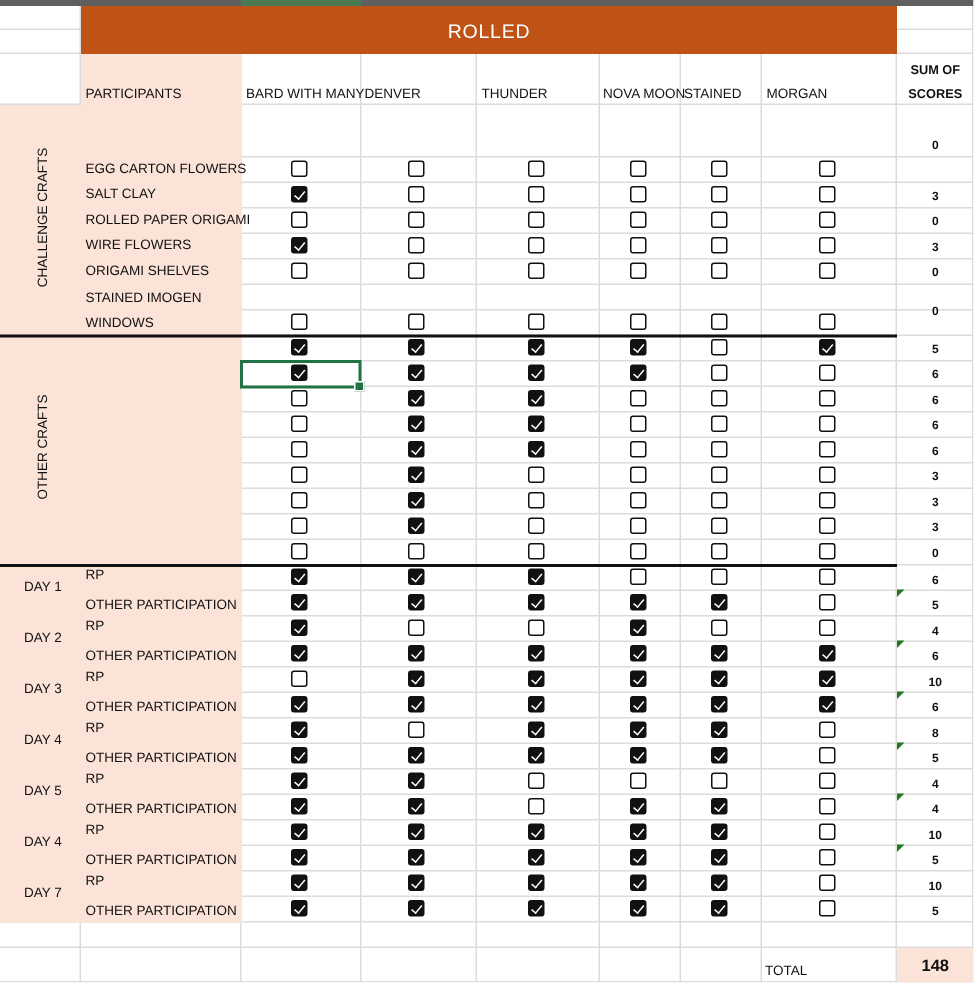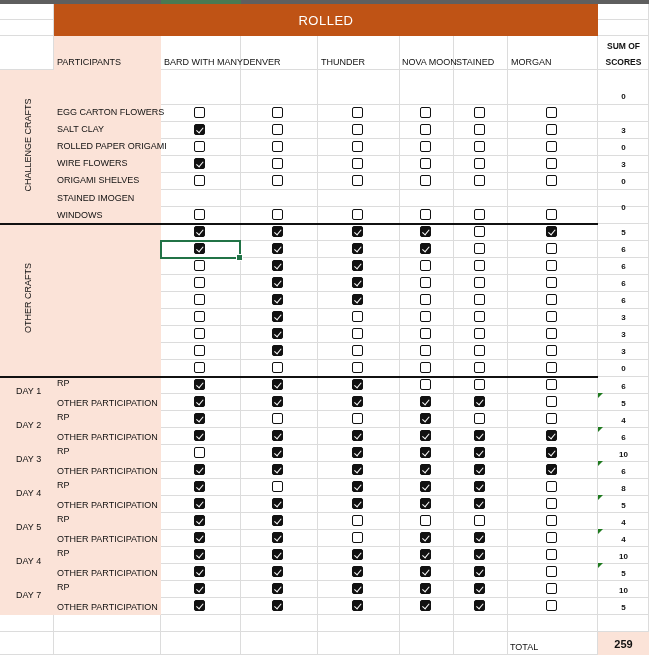--- a/index.html
+++ b/index.html
@@ -609,14 +609,14 @@
     <div class="sum" style="left: 598px; top: 586px;">10</div>
     <div class="rowlabel" style="left: 57px; top: 602px;">OTHER PARTICIPATION</div>
     <div class="cb on" aria-checked="true" style="left: 194px; top: 600px;"></div>
     <div class="cb on" aria-checked="true" style="left: 272px; top: 600px;"></div>
     <div class="cb on" aria-checked="true" style="left: 352px; top: 600px;"></div>
     <div class="cb on" aria-checked="true" style="left: 420px; top: 600px;"></div>
     <div class="cb on" aria-checked="true" style="left: 474px; top: 600px;"></div>
     <div class="cb" aria-checked="false" style="left: 546px; top: 600px;"></div>
     <div class="sum" style="left: 598px; top: 603px;">5</div>
     <div class="total-label" style="left: 510px; top: 642px;">TOTAL</div>
-    <div class="total-val" style="left: 598px; top: 632px; width: 51px; height: 23px;">259</div>
+    <div class="total-val" style="left: 598px; top: 632px; width: 51px; height: 23px;">148</div>
   </div>
 
 </body></html>

